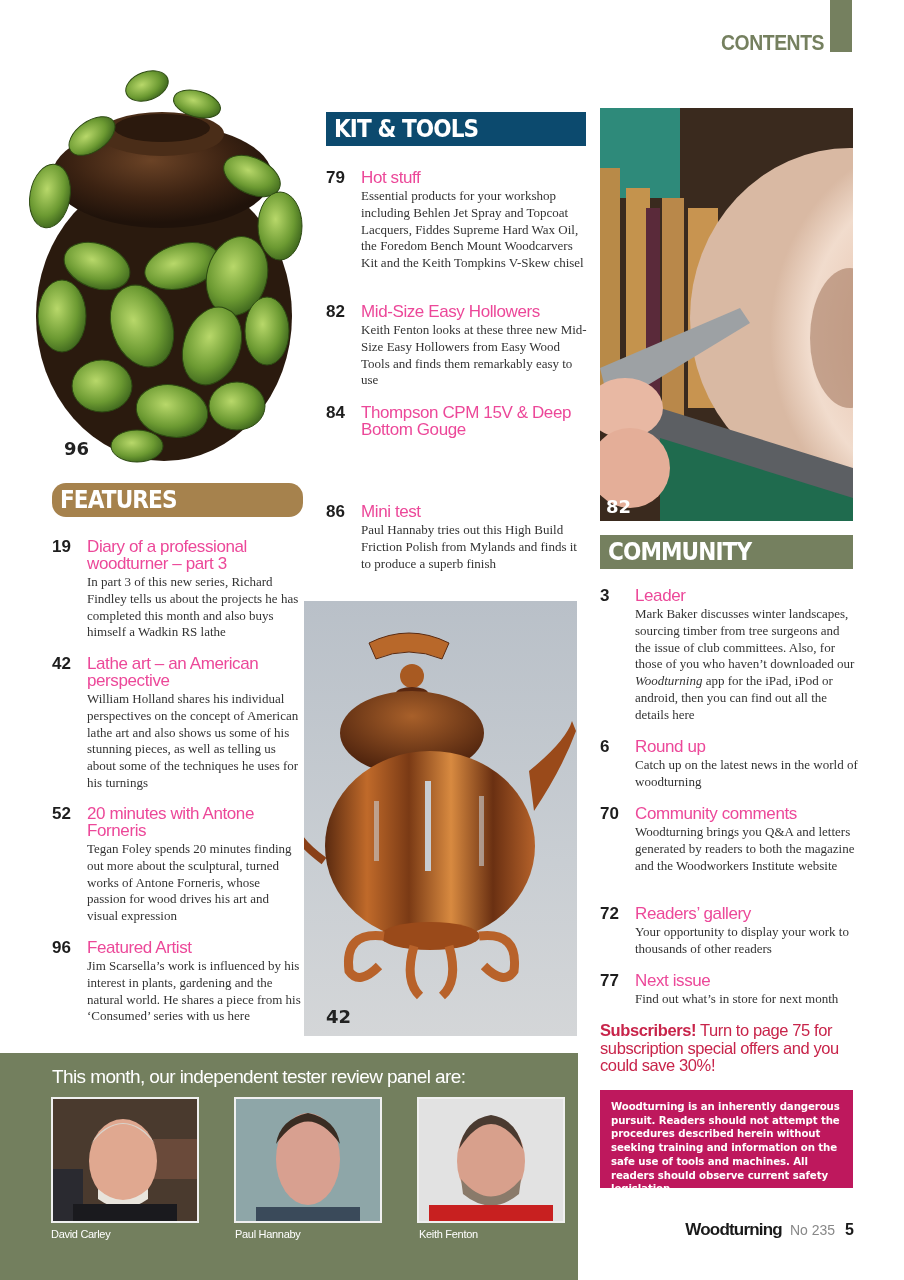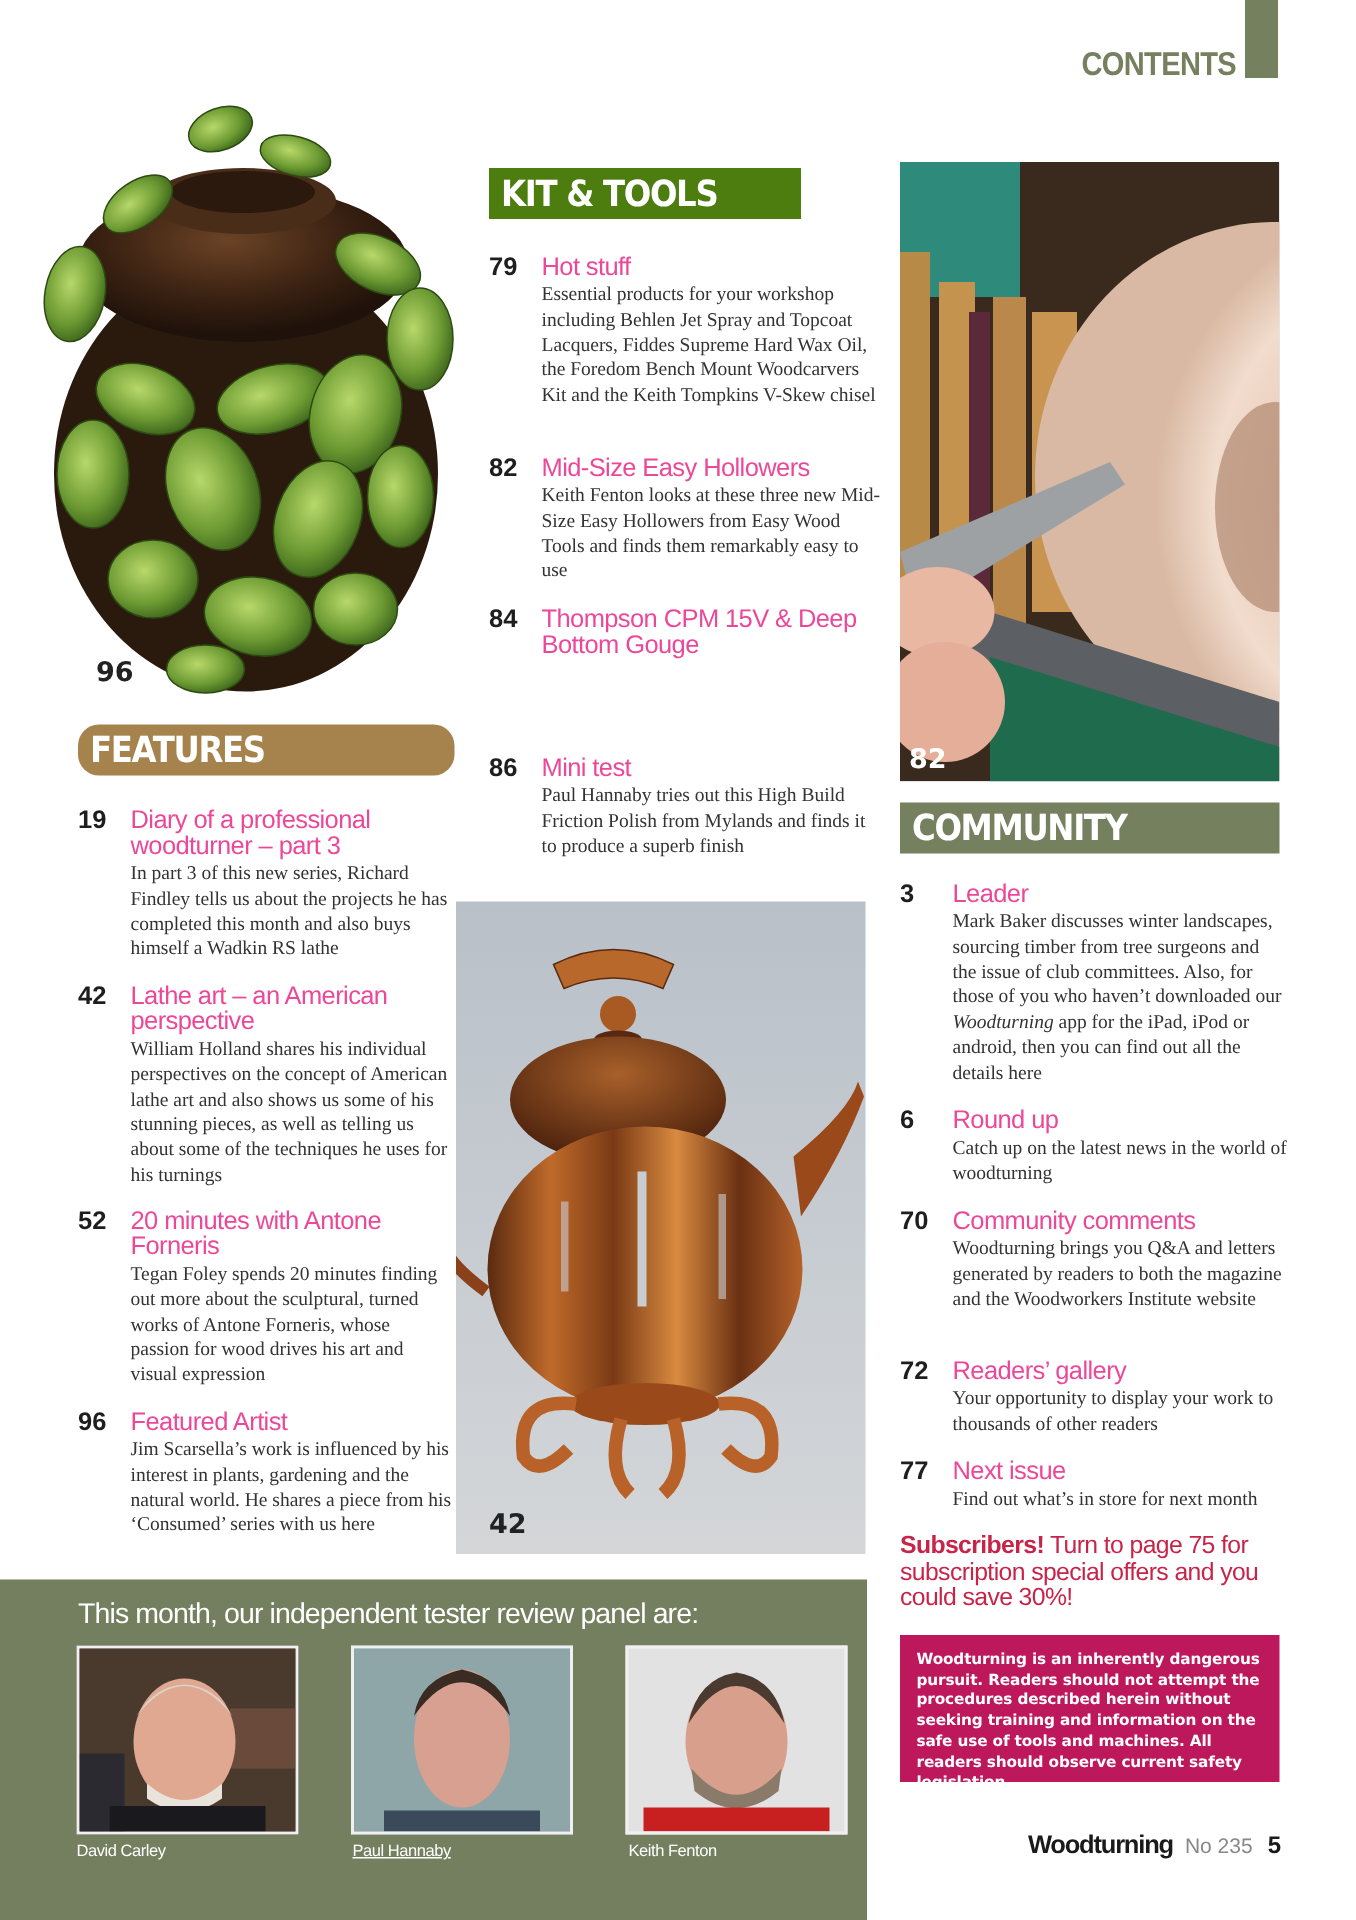--- a/index.html
+++ b/index.html
@@ -10,21 +10,21 @@
 
   
   .contents-tab { left: 830px; top: 0; width: 22px; height: 52px; background: #75805f; }
   .contents-title { right: 80px; top: 30px; font-family: "Liberation Sans", sans-serif; font-weight: 700;
     font-size: 22px; color: #75805f; letter-spacing: -0.5px; transform: scaleX(0.88); transform-origin: right center; }
 
   
   .banner { font-family: "DejaVu Sans", sans-serif; font-weight: 700; color: #fff; font-size: 24px;
     padding-left: 8px; line-height: 34px; height: 34px; letter-spacing: -1px; }
   .banner span { display: inline-block; transform: scaleX(0.9); transform-origin: left center; }
-  .banner-kit { left: 326px; top: 112px; width: 208px; background: #4d7c0f; }
+  .banner-kit { left: 326px; top: 112px; width: 260px; background: #0c4a6e; }
   .banner-feat { left: 52px; top: 483px; width: 251px; background: #a6824d; border-radius: 14px; }
   .banner-comm { left: 600px; top: 535px; width: 253px; background: #75805f; }
 
   
   .entry { position: absolute; }
   .entry .num { position: absolute; left: 0; top: 0; font-family: "Liberation Sans", sans-serif; font-weight: 700;
     font-size: 17px; color: #1e1e1e; line-height: 17px; }
   .entry .title { margin-left: 35px; font-family: "Liberation Sans", sans-serif; font-weight: 400; font-size: 17px;
     color: #ec4899; line-height: 17px; letter-spacing: -0.4px; }
   .entry .desc { margin-left: 35px; margin-top: 2px; font-family: "Liberation Serif", serif; font-size: 13px;
@@ -269,21 +269,21 @@
 <div class="tester-name" style="left:51px;">David Carley</div>
 
 <div class="tester" style="left:234px; background:#8aa2a4;">
   <svg width="144" height="122" viewBox="0 0 144 122">
     <rect width="144" height="122" fill="#8ea6a8"></rect>
     <ellipse cx="72" cy="60" rx="32" ry="46" fill="#d8a090"></ellipse>
     <path d="M40,45 Q72,0 104,45 Q100,20 72,14 Q44,20 40,45 Z" fill="#3a2c22"></path>
     <rect x="20" y="108" width="104" height="14" fill="#3a4a5a"></rect>
   </svg>
 </div>
-<div class="tester-name" style="left:235px;text-decoration:underline;">Paul Hannaby</div>
+<div class="tester-name" style="left:235px;">Paul Hannaby</div>
 
 <div class="tester" style="left:417px; background:#e6e6e6;">
   <svg width="144" height="122" viewBox="0 0 144 122">
     <rect width="144" height="122" fill="#e2e2e2"></rect>
     <ellipse cx="72" cy="62" rx="34" ry="44" fill="#d8a08c"></ellipse>
     <path d="M40,50 Q72,0 104,50 Q98,20 72,16 Q46,20 40,50 Z" fill="#4a3a30"></path>
     <path d="M42,80 Q72,115 102,80 L100,95 Q72,118 44,95 Z" fill="#8a7a6a"></path>
     <rect x="10" y="106" width="124" height="16" fill="#c82020"></rect>
   </svg>
 </div>

